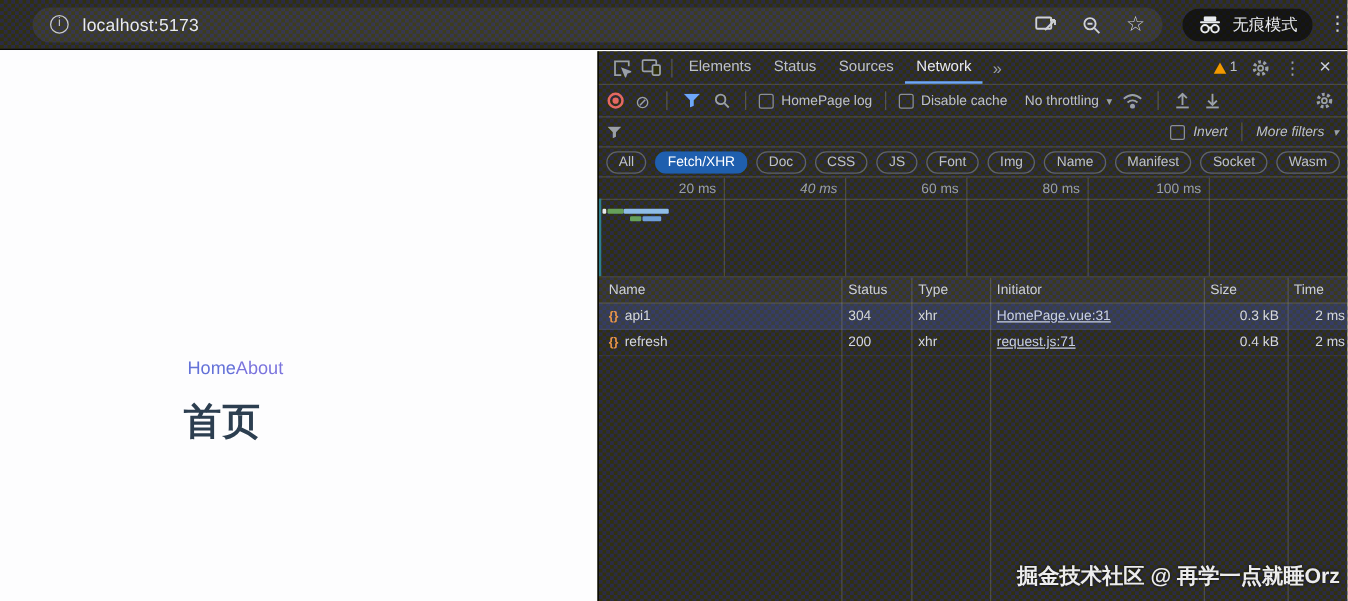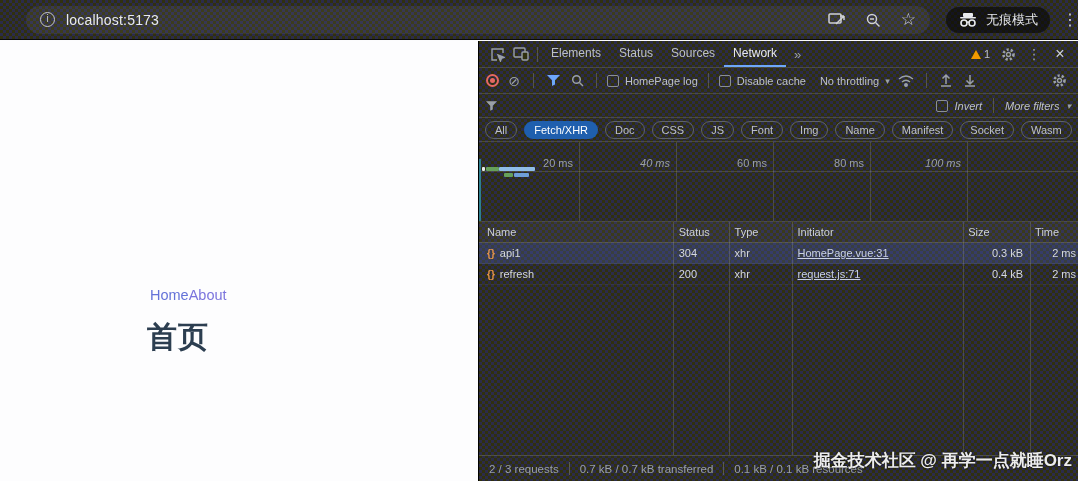--- a/index.html
+++ b/index.html
@@ -70,21 +70,21 @@
   .filter-box { margin-left:5px; width:336px; height:17px; background:rgba(255,255,255,0.07); border-radius:2px; display:flex; align-items:center; padding:0 6px; color:#87898d; }
   .filterbar-right { margin-left:auto; display:flex; align-items:center; gap:7px;font-style:italic; }
 
   
   .dt-chips { height:24px; flex:none; display:flex; align-items:center; gap:7px; padding:0 6px; }
   .chip { border:1px solid #5f6368; border-radius:11px; padding:2px 9px; color:#bdc1c6; white-space:nowrap; }
   .chip.active { border-color:transparent; background:#1f5fae; color:#fff; }
 
   
   .dt-overview { height:80px; flex:none; position:relative; overflow:hidden; }
-  .ov-ruler { position:absolute; top:12px; left:0; right:0; height:18px; border-bottom:1px solid rgba(160,160,140,0.25); }
+  .ov-ruler { position:absolute; top:0; left:0; right:0; height:18px; border-bottom:1px solid rgba(160,160,140,0.25); }
   .ov-tick { position:absolute; top:3px; width:60px; text-align:right; color:#9aa0a6; }
   .ov-grid { position:absolute; top:0; bottom:0; width:1px; background:rgba(220,220,180,0.18); }
   .ov-strip { position:absolute; left:0; top:17px; bottom:0; width:2px; background:#2e7f8e; }
   .wf-bar { position:absolute; height:4px; border-radius:1px; }
 
   
   .dt-table { flex:1; position:relative; overflow:hidden; }
   .col-sep { position:absolute; top:0; bottom:0; width:1px; background:rgba(170,170,150,0.25); }
   .t-row { display:flex; height:21px; align-items:center;justify-content:center; }
   .t-head { border-bottom:1px solid rgba(160,160,140,0.3); background:rgba(255,255,255,0.05); color:#cdd1d6; }
@@ -277,21 +277,21 @@
       <div class="ov-grid" style="left:100px;"></div>
       <div class="ov-grid" style="left:197px;"></div>
       <div class="ov-grid" style="left:294px;"></div>
       <div class="ov-grid" style="left:391px;"></div>
       <div class="ov-grid" style="left:488px;"></div>
       <div class="ov-ruler">
         <span class="ov-tick" style="left:34px;">20 ms</span>
         <span class="ov-tick" style="left:131px;font-style:italic;">40 ms</span>
         <span class="ov-tick" style="left:228px;">60 ms</span>
         <span class="ov-tick" style="left:325px;">80 ms</span>
-        <span class="ov-tick" style="left:422px;font-style:italic;">100 ms</span>
+        <span class="ov-tick" style="left:422px;">100 ms</span>
       </div>
       <div class="ov-strip"></div>
       <div class="wf-bar" style="left:3px;  top:25px; width:3px;  background:#e8eaed;"></div>
       <div class="wf-bar" style="left:7px;  top:25px; width:13px; background:#66a05b;"></div>
       <div class="wf-bar" style="left:20px; top:25px; width:36px; background:#8fbde8;"></div>
       <div class="wf-bar" style="left:25px; top:31px; width:9px;  background:#66a05b;"></div>
       <div class="wf-bar" style="left:35px; top:31px; width:15px; background:#6f9fd8;"></div>
     </div>
 
     <div class="dt-table">
@@ -328,24 +328,17 @@
             <span>refresh</span>
           </span>
         <span class="t-cell c-status">200</span>
         <span class="t-cell c-type">xhr</span>
         <span class="t-cell c-init"><a href="#" class="init-link">request.js:71</a></span>
         <span class="t-cell c-size">0.4 kB</span>
         <span class="t-cell c-time">2 ms</span>
       </div>
     </div>
 
-    <div class="dt-statusbar">
-      <span>2 / 3 requests</span>
-      <span class="sb-sep"></span>
-      <span>0.7 kB / 0.7 kB transferred</span>
-      <span class="sb-sep"></span>
-      <span>0.1 kB / 0.1 kB resources</span>
-    </div>
 
     <div class="watermark">掘金技术社区 @ 再学一点就睡Orz</div>
   </div>
 
 </div>
 
 </body></html>

